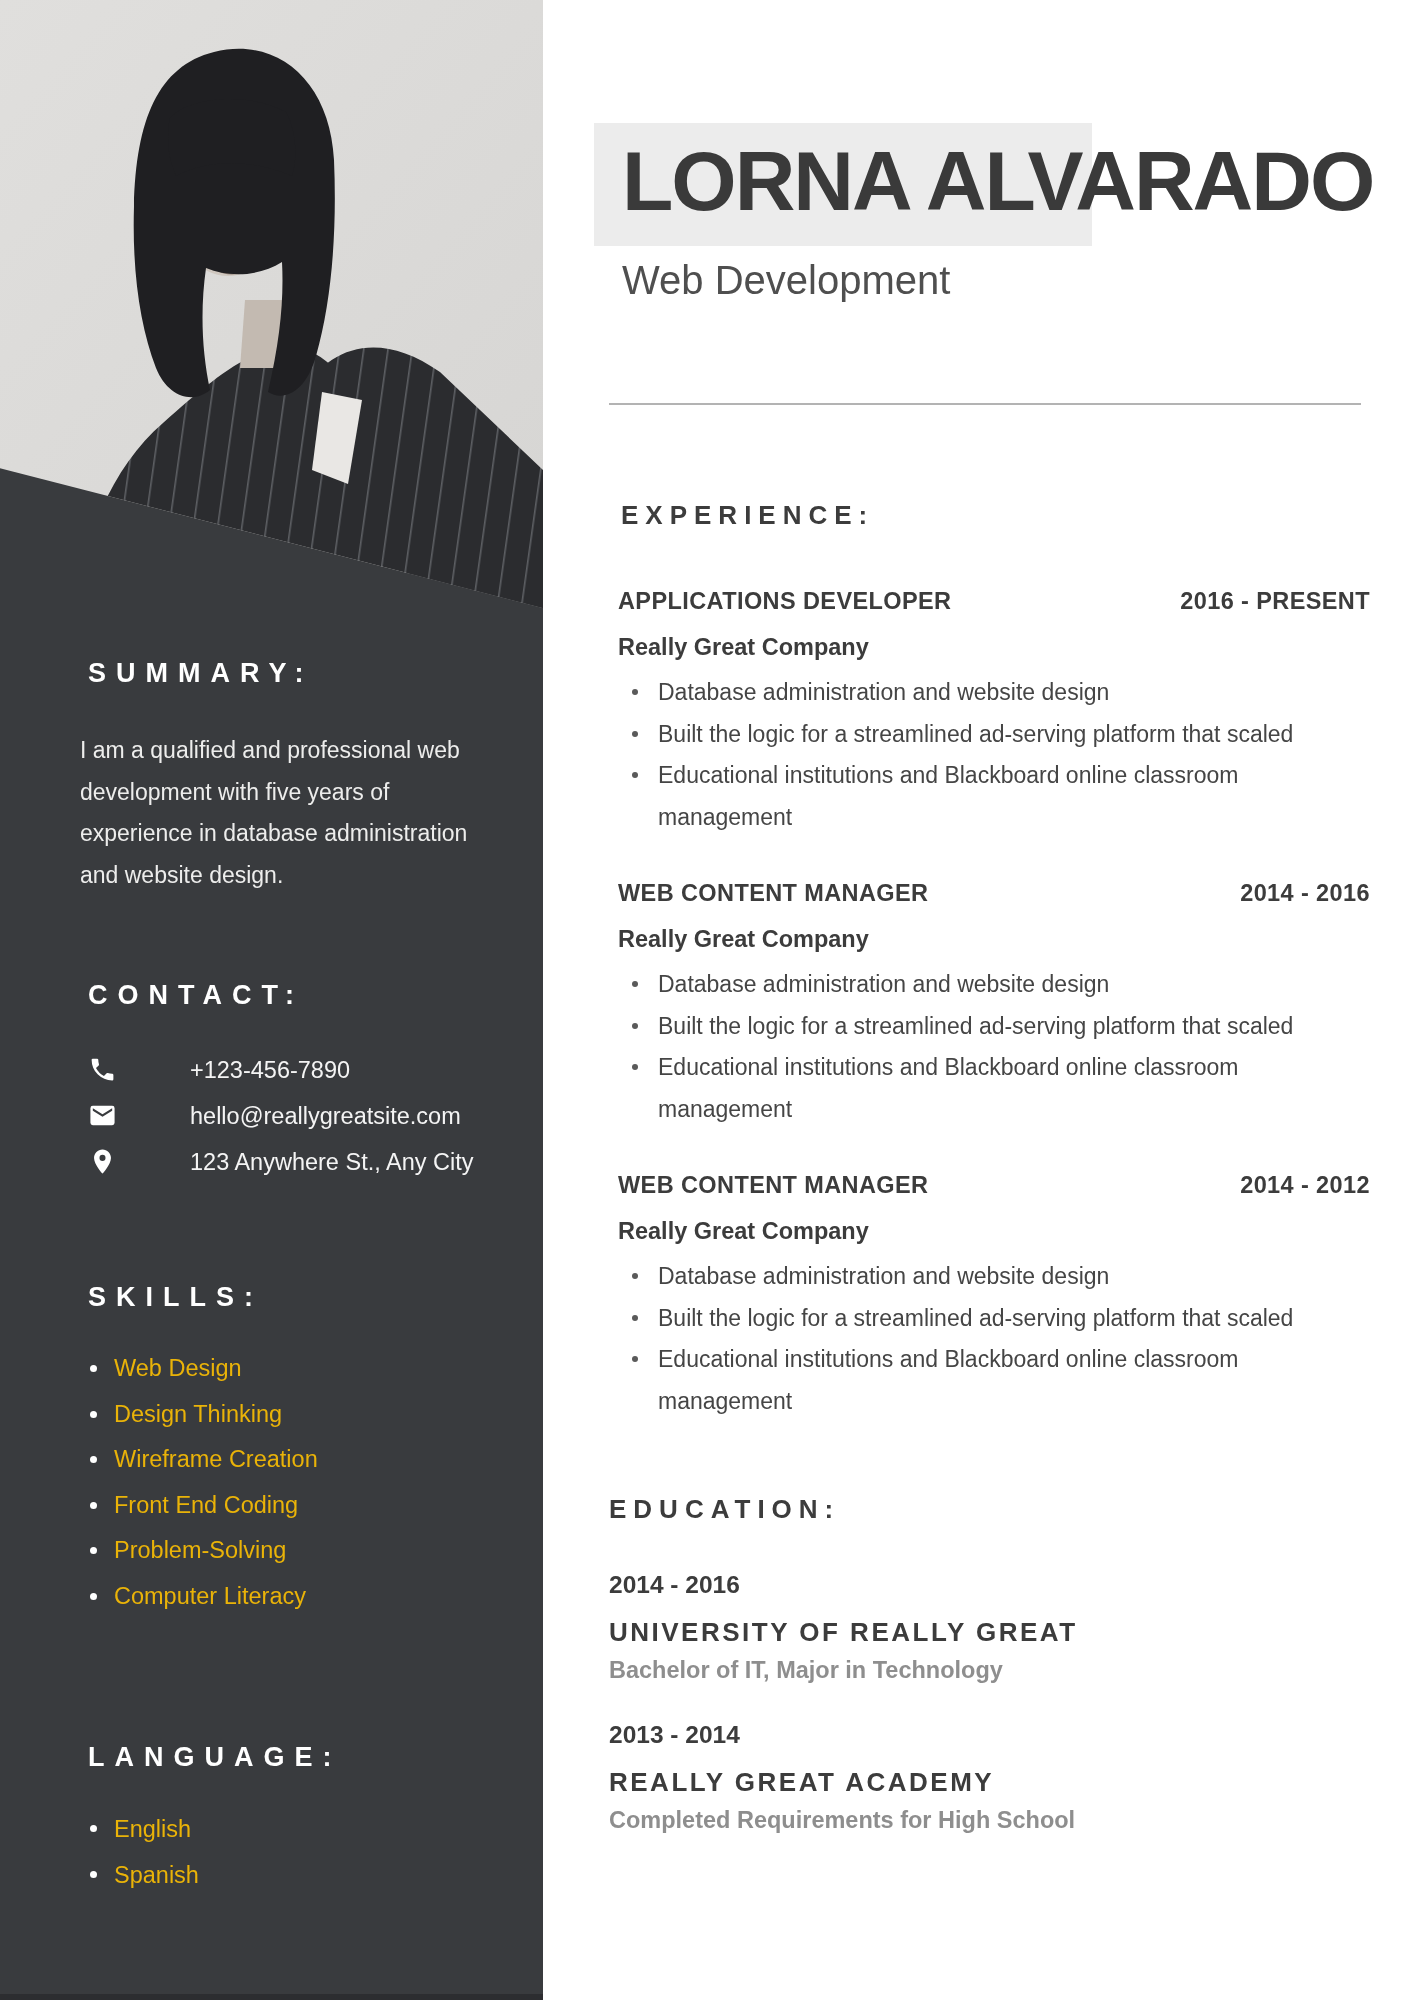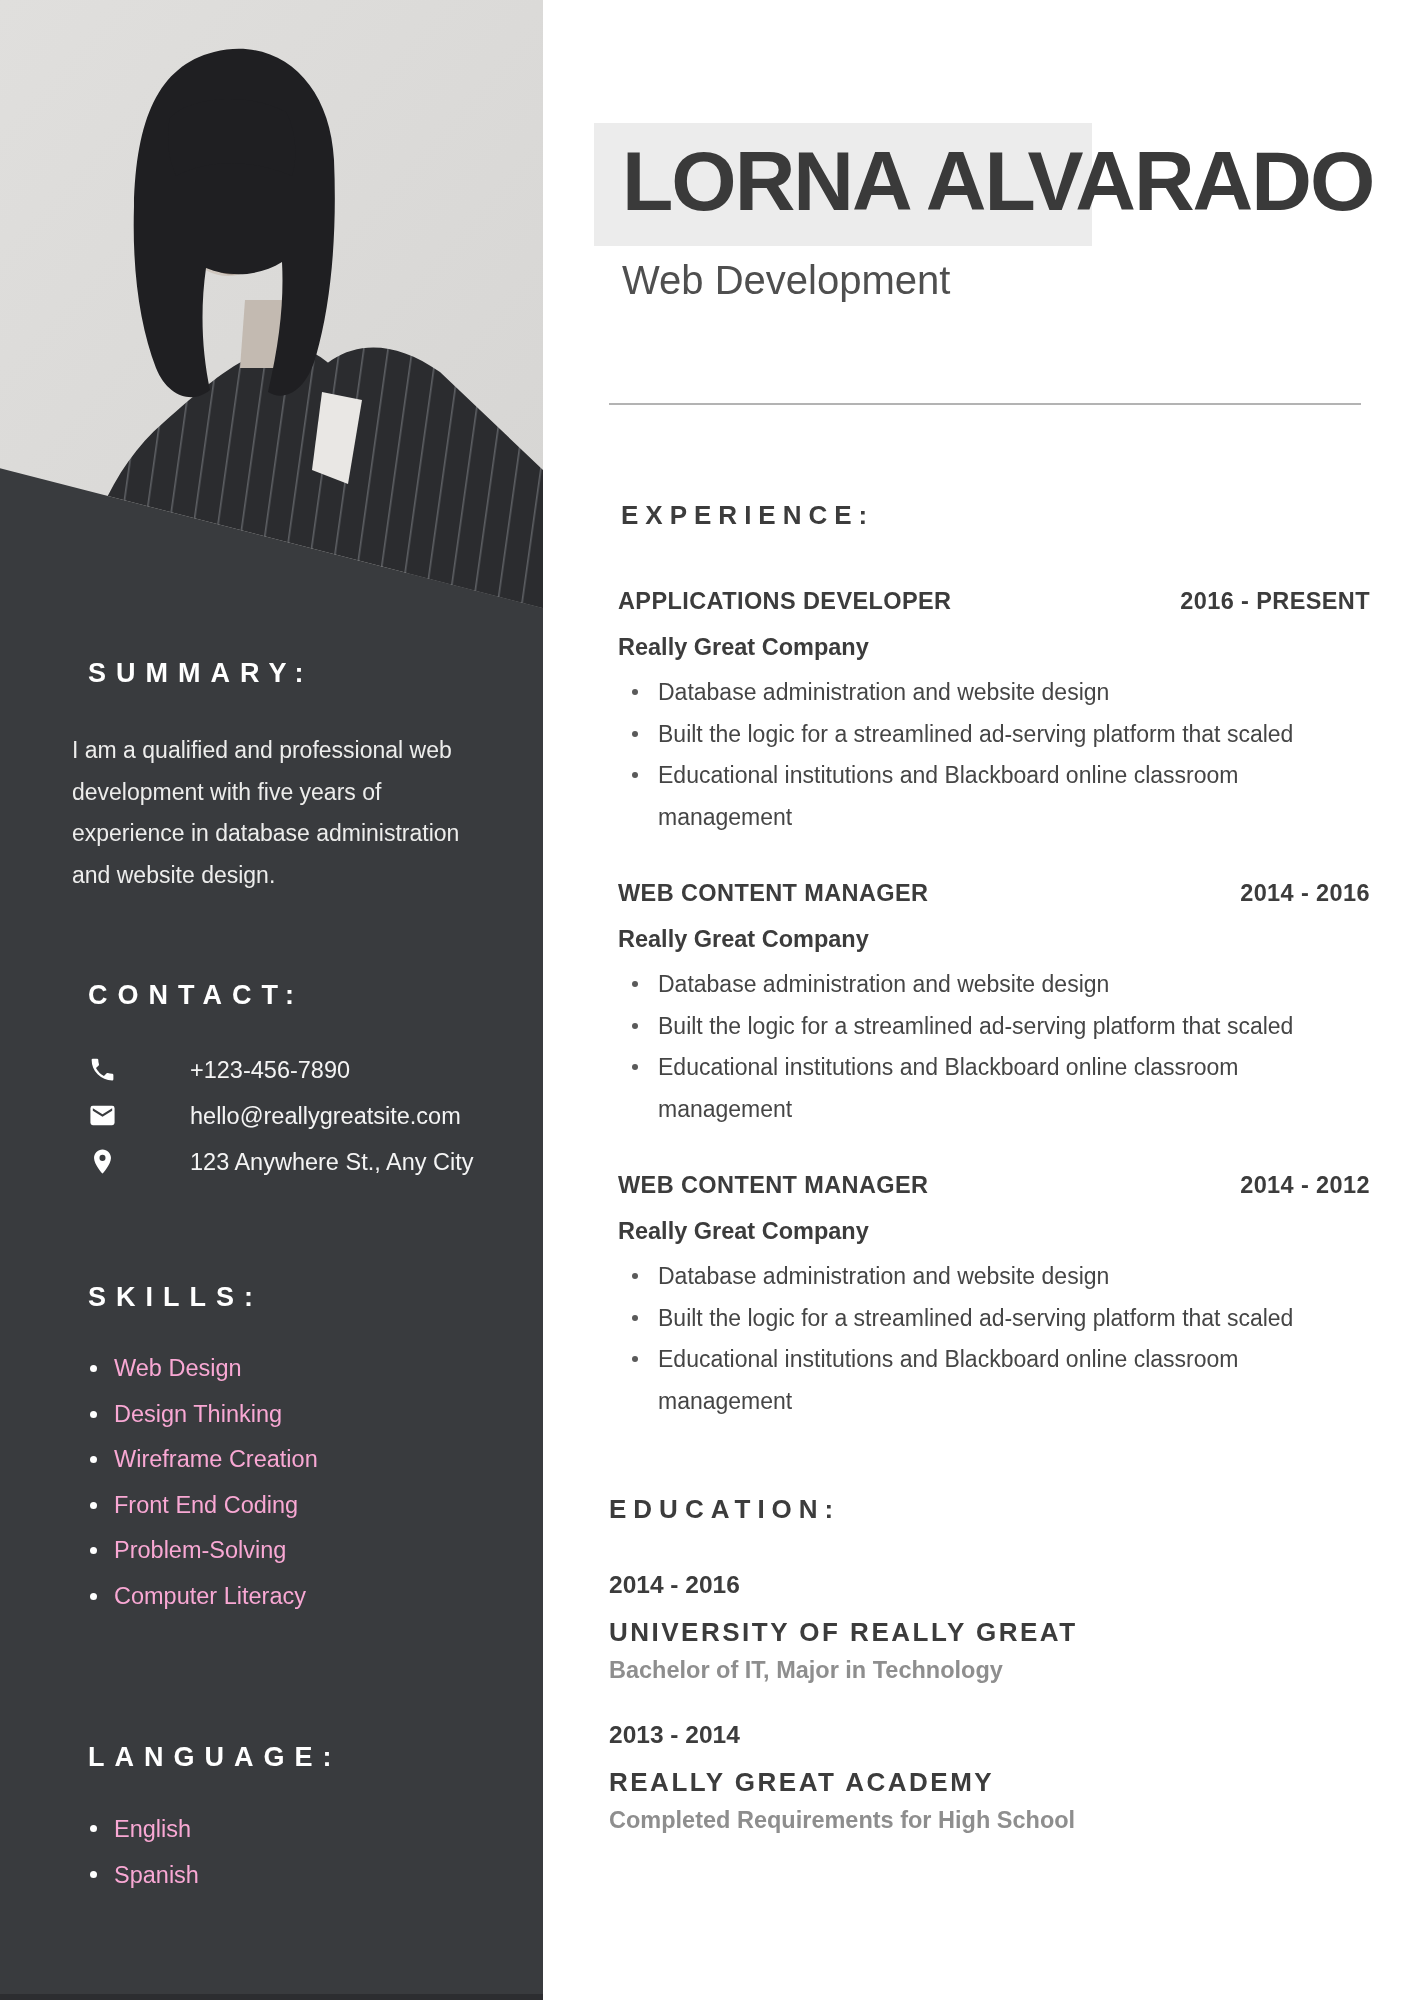--- a/index.html
+++ b/index.html
@@ -16,29 +16,29 @@
   .page{position:relative;width:1414px;height:2000px;background:#ffffff;overflow:hidden;}
 
   
   .sidebar{position:absolute;left:0;top:0;width:543px;height:2000px;background:var(--sidebar-bg);}
   .sidebar::after{content:"";position:absolute;left:0;bottom:0;width:100%;height:6px;background:#2c2d30;}
   .photo{position:absolute;left:0;top:0;width:543px;height:608px;clip-path:polygon(0 0,100% 0,100% 100%,0 77%);}
   .photo svg{display:block;}
 
   .side-heading{position:absolute;left:88px;color:#ffffff;font-size:27px;font-weight:700;letter-spacing:10px;white-space:nowrap;}
   .summary-heading{top:658px;}
-  .summary-text{position:absolute;left:72px;top:730px;width:412px;color:var(--side-text);font-size:23px;line-height:41.5px;}
+  .summary-text{position:absolute;left:80px;top:730px;width:412px;color:var(--side-text);font-size:23px;line-height:41.5px;}
   .contact-heading{top:980px;}
   .contact-list{position:absolute;left:88px;top:1052px;width:420px;list-style:none;}
   .contact-row{display:flex;align-items:flex-end;height:32px;margin-bottom:14px;gap:38px;}
   .contact-icon{width:64px;flex:0 0 64px;display:flex;align-items:center;}
   .contact-icon svg{width:29px;height:29px;fill:#ffffff;}
   .contact-text{color:#f4f4f4;font-size:23.5px;white-space:nowrap;}
   .skills-heading{top:1282px;}
-  .side-list{position:absolute;left:88px;width:420px;list-style:none;color:#f9a8d4;font-size:23.5px;}
+  .side-list{position:absolute;left:88px;width:420px;list-style:none;color:#eab308;font-size:23.5px;}
   .skills-list{top:1346px;}
   .side-list li{position:relative;padding-left:26px;line-height:45.5px;}
   .side-list li::before{content:"";position:absolute;left:2px;top:19px;width:7px;height:7px;border-radius:50%;background:#ffffff;}
   .language-heading{top:1742px;}
   .language-list{top:1806px;}
   .language-list li{line-height:46px;}
 
   
   .name-box{position:absolute;left:594px;top:123px;width:498px;height:123px;background:var(--highlight);}
   .name{position:absolute;left:622px;top:139px;font-size:84px;line-height:1;font-weight:700;letter-spacing:-2px;color:#3a3a3a;white-space:nowrap;}

